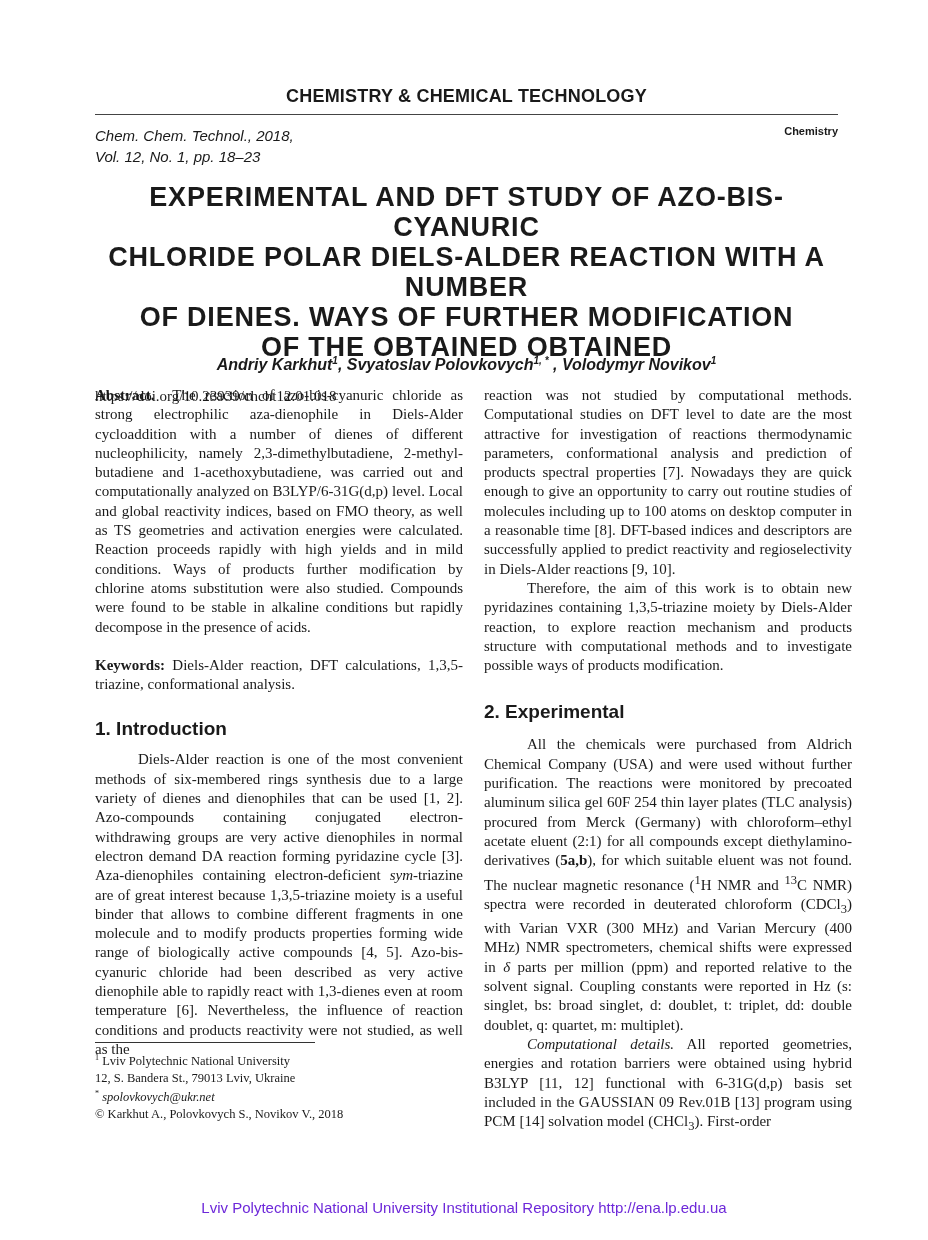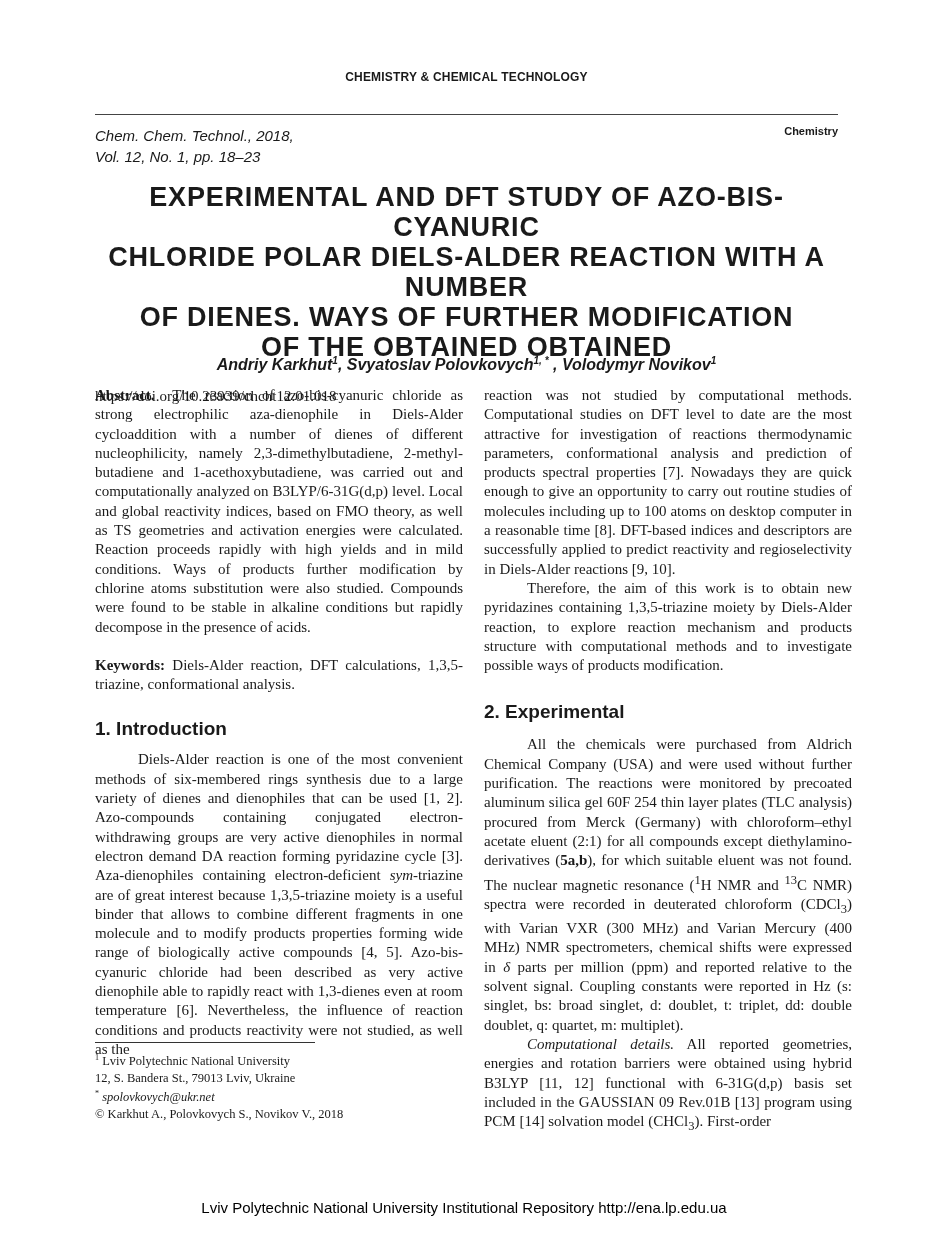--- a/index.html
+++ b/index.html
@@ -1,21 +1,21 @@
 <!DOCTYPE html>
 <html><head>
 <meta charset="utf-8">
 <style>
   html, body { margin: 0; padding: 0; background: #ffffff; }
   body { width: 928px; height: 1240px; position: relative; overflow: hidden; color: #1a1a1a; }
   .serif { font-family: "Liberation Serif", "DejaVu Serif", serif; }
   .sans { font-family: "Liberation Sans", "DejaVu Sans", sans-serif; }
 
-  .journal-header { position: absolute; left: 95px; top: 70px; width: 743px; text-align: center;
-    font-size: 12px; font-weight: bold; letter-spacing: 0.2px; }
+  .journal-header { position: absolute; left: 95px; top: 86px; width: 743px; text-align: center;
+    font-size: 18px; font-weight: bold; letter-spacing: 0.2px; }
   .header-rule { position: absolute; left: 95px; top: 114px; width: 743px; height: 1px; background: #444; }
   .citation { position: absolute; left: 95px; top: 125px; font-size: 15px; font-style: italic; line-height: 21px; }
   .subject { position: absolute; right: 90px; top: 125px; font-size: 11px; font-weight: bold; }
 
   .title { position: absolute; left: 95px; top: 182px; width: 743px; text-align: center;
     font-size: 27px; font-weight: bold; line-height: 30px; letter-spacing: 0.8px; }
   .authors { position: absolute; left: 95px; top: 315px; width: 743px; text-align: center;
     font-size: 16px; font-weight: bold; font-style: italic; margin-top: 40px; }
   .authors sup { font-size: 10px; }
 
@@ -30,21 +30,21 @@
   .h2 { font-family: "Liberation Sans", "DejaVu Sans", sans-serif; font-weight: bold; font-size: 19px;
     margin: 0; line-height: 26px; text-align: left; }
   .bold { font-weight: bold; }
   .ital { font-style: italic; text-align: right; }
 
   .fn-rule { position: absolute; left: 95px; top: 1042px; width: 220px; height: 1px; background: #333; }
   .footnotes { position: absolute; left: 95px; top: 1050px; font-size: 12.5px; line-height: 16.5px; }
   .footnotes sup { font-size: 8px; }
 
   .repo-footer { position: absolute; left: 0; top: 1199px; width: 928px; text-align: center;
-    font-size: 15px; color: #000000; }
+    font-size: 15px; color: #6d28d9; }
 </style>
 </head>
 <body>
 
 <div class="journal-header sans">CHEMISTRY &amp; CHEMICAL TECHNOLOGY</div>
 <div class="header-rule"></div>
 <div class="citation sans">
   <div>Chem. Chem. Technol., 2018,</div>
   <div>Vol. 12, No. 1, pp. 18–23</div>
 </div>

